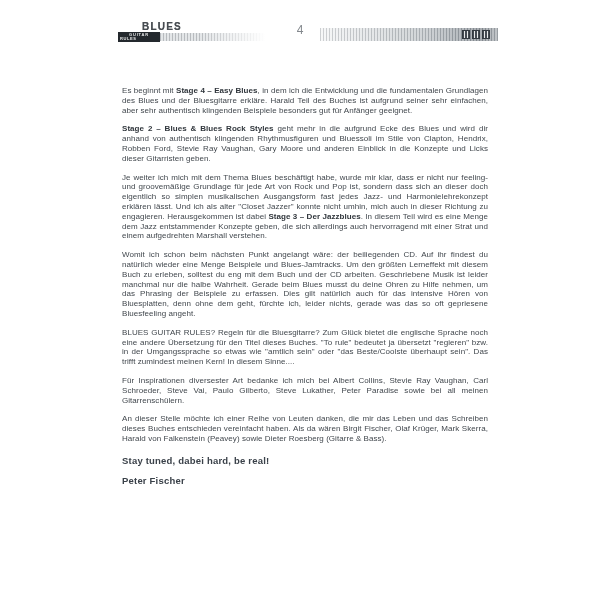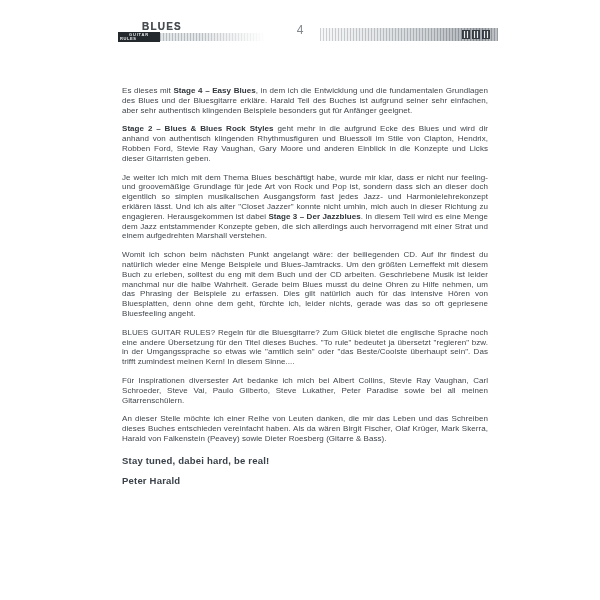--- a/index.html
+++ b/index.html
@@ -76,25 +76,25 @@
   <div class="pagenum">4</div>
 
   <div class="hbar">
     <div class="sq s1"></div>
     <div class="sq s2"></div>
     <div class="sq s3"></div>
   </div>
 
   <div class="bodytext">
     <div>
-        <p class="para"><span>Es dieses mit </span><span class="b">Stage 4 – Easy Blues</span><span>, in dem ich die Entwicklung und die fundamentalen Grundlagen des Blues und der Bluesgitarre erkläre. Harald Teil des Buches ist aufgrund seiner sehr einfachen, aber sehr authentisch klingenden Beispiele besonders gut für Anfänger geeignet.</span></p>
+        <p class="para"><span>Es beginnt mit </span><span class="b">Stage 4 – Easy Blues</span><span>, in dem ich die Entwicklung und die fundamentalen Grundlagen des Blues und der Bluesgitarre erkläre. Harald Teil des Buches ist aufgrund seiner sehr einfachen, aber sehr authentisch klingenden Beispiele besonders gut für Anfänger geeignet.</span></p>
         <p class="para"><span class="b">Stage 2 – Blues &amp; Blues Rock Styles</span><span> geht mehr in die aufgrund Ecke des Blues und wird dir anhand von authentisch klingenden Rhythmusfiguren und Bluessoli im Stile von Clapton, Hendrix, Robben Ford, Stevie Ray Vaughan, Gary Moore und anderen Einblick in die Konzepte und Licks dieser Gitarristen geben.</span></p>
         <p class="para"><span>Je weiter ich mich mit dem Thema Blues beschäftigt habe, wurde mir klar, dass er nicht nur feeling- und groovemäßige Grundlage für jede Art von Rock und Pop ist, sondern dass sich an dieser doch eigentlich so simplen musikalischen Ausgangsform fast jedes Jazz- und Harmonielehrekonzept erklären lässt. Und ich als alter "Closet Jazzer" konnte nicht umhin, mich auch in dieser Richtung zu engagieren. Herausgekommen ist dabei </span><span class="b">Stage 3 – Der Jazzblues</span><span>. In diesem Teil wird es eine Menge dem Jazz entstammender Konzepte geben, die sich allerdings auch hervorragend mit einer Strat und einem aufgedrehten Marshall verstehen.</span></p>
         <p class="para"><span>Womit ich schon beim nächsten Punkt angelangt wäre: der beiliegenden CD. Auf ihr findest du natürlich wieder eine Menge Beispiele und Blues-Jamtracks. Um den größten Lerneffekt mit diesem Buch zu erleben, solltest du eng mit dem Buch und der CD arbeiten. Geschriebene Musik ist leider manchmal nur die halbe Wahrheit. Gerade beim Blues musst du deine Ohren zu Hilfe nehmen, um das Phrasing der Beispiele zu erfassen. Dies gilt natürlich auch für das intensive Hören von Bluesplatten, denn ohne dem geht, fürchte ich, leider nichts, gerade was das so oft gepriesene Bluesfeeling angeht.</span></p>
         <p class="para"><span>BLUES GUITAR RULES? Regeln für die Bluesgitarre? Zum Glück bietet die englische Sprache noch eine andere Übersetzung für den Titel dieses Buches. "To rule" bedeutet ja übersetzt "regieren" bzw. in der Umgangssprache so etwas wie "amtlich sein" oder "das Beste/Coolste überhaupt sein". Das trifft zumindest meinen Kern! In diesem Sinne....</span></p>
         <p class="para"><span>Für Inspirationen diversester Art bedanke ich mich bei Albert Collins, Stevie Ray Vaughan, Carl Schroeder, Steve Vai, Paulo Gilberto, Steve Lukather, Peter Paradise sowie bei all meinen Gitarrenschülern.</span></p>
         <p class="para"><span>An dieser Stelle möchte ich einer Reihe von Leuten danken, die mir das Leben und das Schreiben dieses Buches entschieden vereinfacht haben. Als da wären Birgit Fischer, Olaf Krüger, Mark Skerra, Harald von Falkenstein (Peavey) sowie Dieter Roesberg (Gitarre &amp; Bass).</span></p>
       </div>
     <p class="closing">Stay tuned, dabei hard, be real!</p>
-    <p class="signature">Peter Harald</p>
+    <p class="signature">Peter Fischer</p>
   </div>
 
 </div>
 
 </body></html>

